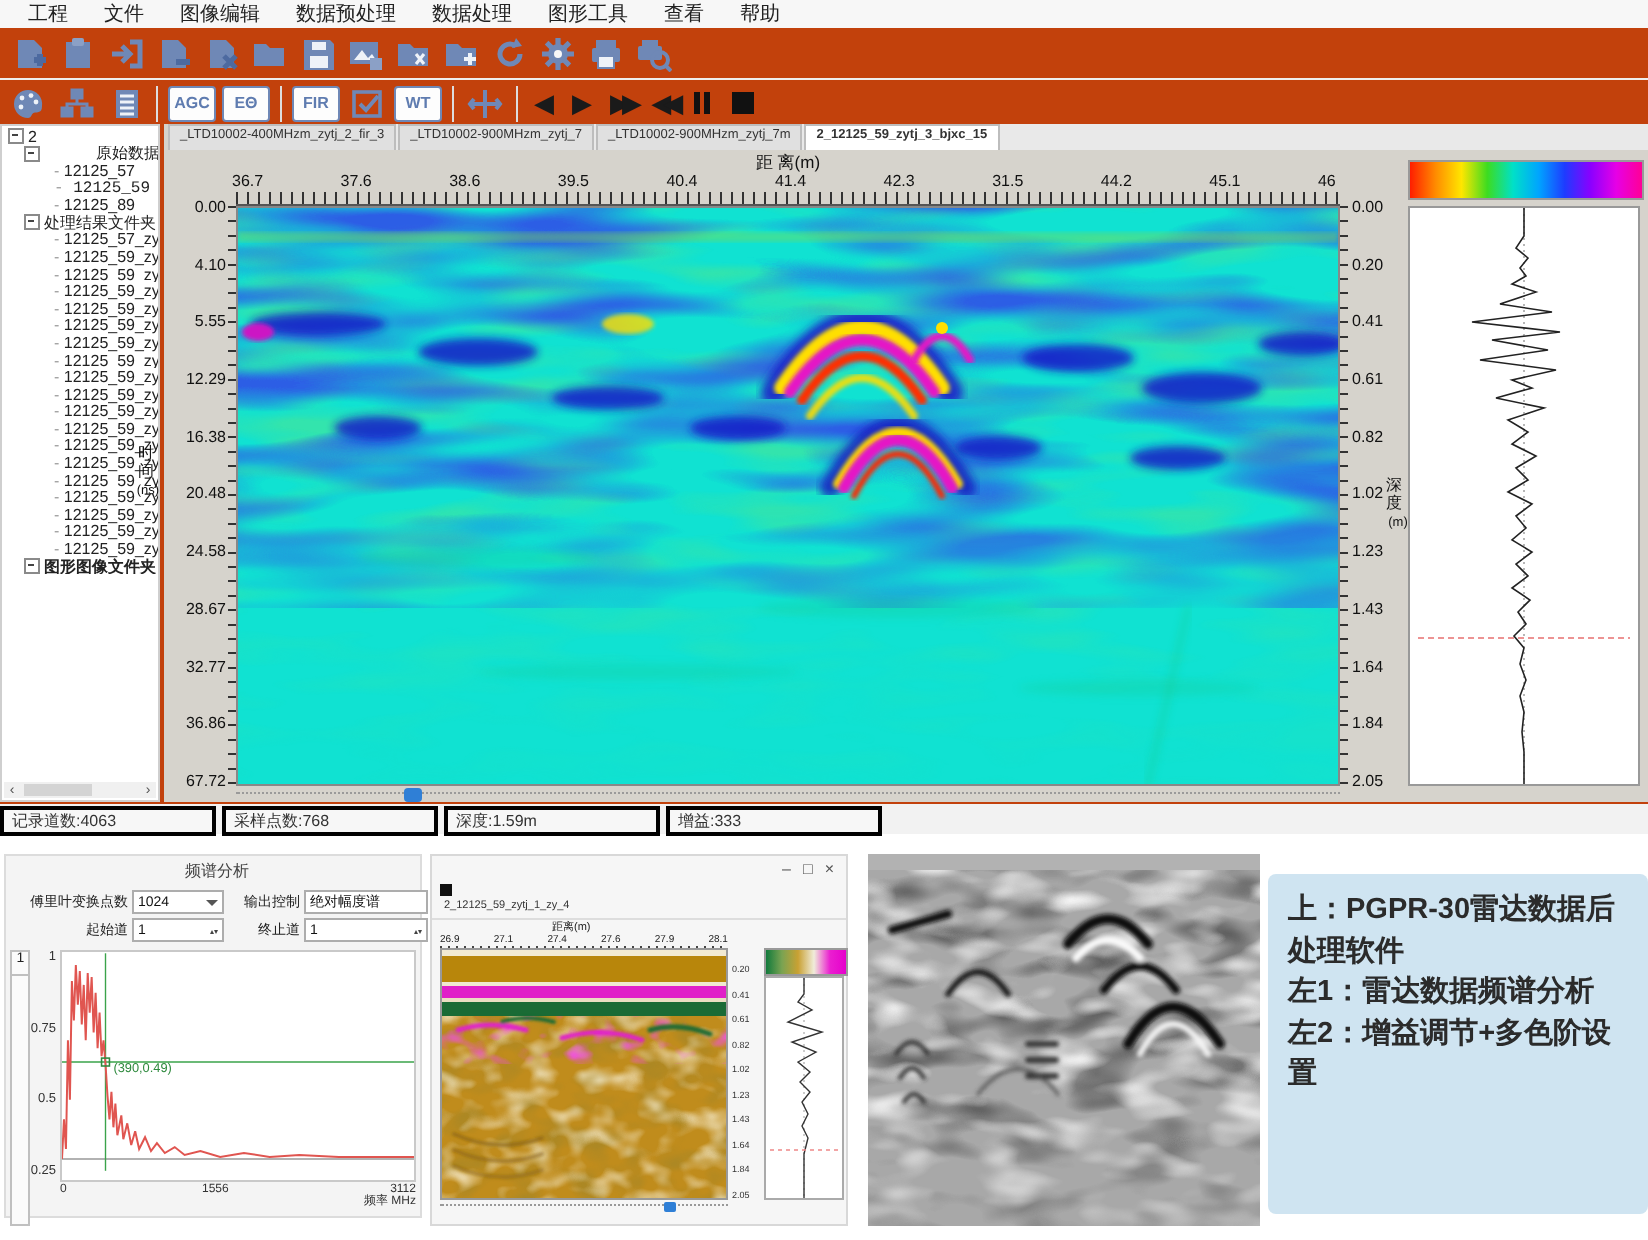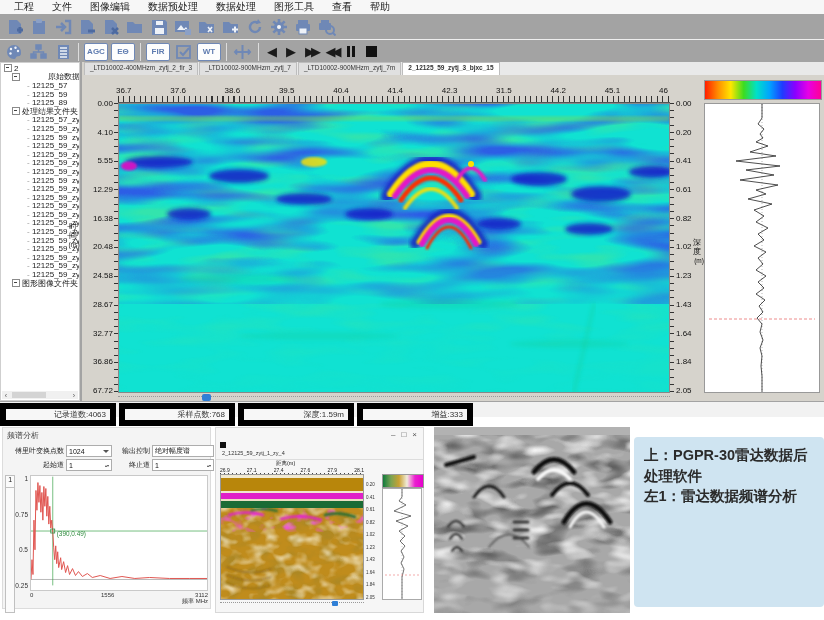--- a/index.html
+++ b/index.html
@@ -1,17 +1,17 @@
 <!DOCTYPE html>
 <html><head>
 <meta charset="utf-8">
 <style>
   html,body{margin:0;padding:0;background:#fff;}
   body{width:824px;height:620px;position:relative;font-family:"Liberation Sans","DejaVu Sans",sans-serif;overflow:hidden;-webkit-font-smoothing:antialiased;}
-  .app{position:absolute;left:0;top:0;width:824px;height:416px;background:#a3a3a3;border-bottom:1px solid #d9d9d9;}
+  .app{position:absolute;left:0;top:0;width:824px;height:416px;background:#c2410c;border-bottom:1px solid #d9d9d9;}
   
   .menubar{height:14px;display:flex;gap:2px;align-items:center;padding-left:6px;background:#f7f7f7;}
   .menu-item{font-size:10px;color:#222;padding:0 8px;cursor:default;}
   
   .toolbar1{height:25px;display:flex;align-items:center;gap:3px;padding-left:4px;border-bottom:1px solid #eee;}
   .toolbar2{height:23px;display:flex;align-items:center;gap:3px;padding-left:4px;}
   .tbico{width:21px;height:20px;display:flex;align-items:center;justify-content:center;}
   .tbico svg{display:block;}
   .tbtxt{min-width:20px;height:16px;border:1px solid #6f88b6;color:#5f7cb0;font-size:8px;font-weight:bold;display:flex;align-items:center;justify-content:center;padding:0 1px;background:#fdfdfd;border-radius:2px;}
   .sep{width:1px;height:18px;background:#ddd;margin:0 2px;}
@@ -47,25 +47,25 @@
   .mainimg{position:absolute;left:36px;top:41px;width:552px;height:290px;border:1px solid #888;box-sizing:border-box;background:#10e2d2;}
   .depthaxis{position:absolute;left:588px;top:41px;width:30px;height:290px;}
   .depthaxis .dstrip{position:absolute;left:0;top:0;width:4px;height:290px;background:repeating-linear-gradient(180deg,#333 0 1px,transparent 1px 7.2px);}
   .depthaxis .labels{position:absolute;left:6px;top:-4px;height:296px;display:flex;flex-direction:column;justify-content:space-between;font-size:8px;color:#111;}
   .cbar-main{position:absolute;left:622px;top:18px;width:116px;height:18px;border:1px solid #999;}
   .tracepanel{position:absolute;left:622px;top:41px;width:116px;height:290px;background:#fff;border:1px solid #999;box-sizing:border-box;}
   .imgscroll{position:absolute;left:36px;top:334px;width:552px;height:5px;border-top:1px dotted #9a9a9a;}
   .imgscroll .bthumb{position:absolute;left:84px;top:-3px;width:9px;height:7px;background:#2f7fd6;border-radius:2px;}
   
   .statusbar{position:absolute;left:0;top:402px;width:824px;height:14px;display:flex;gap:3px;background:#f2f2f2;padding-top:1px;}
-  .sfield{border:6px solid #000000;background:#f7f7f7;font-size:8px;color:#333;padding:0 4px;min-width:96px;height:11px;line-height:11px;text-align:right;}
+  .sfield{border:2px solid #000000;background:#f7f7f7;font-size:8px;color:#333;padding:0 4px;min-width:96px;height:11px;line-height:11px;}
   
   .bottom{position:absolute;left:0;top:425px;width:824px;height:195px;}
   .spec{position:absolute;left:2px;top:2px;width:209px;height:182px;background:#f4f4f4;border:1px solid #dcdcdc;box-sizing:border-box;}
-  .spec .title{font-size:8px;color:#444;padding:2px 0 2px 4px;}
+  .spec .title{font-size:8px;color:#444;padding:2px 0 2px 4px;text-align:center;}
   .spec .ctrls{display:grid;grid-template-columns:58px 46px 36px 62px;gap:2px 2px;align-items:center;padding:2px 1px 2px 3px;font-size:7px;color:#222;}
   .spec .lbl{text-align:right;}
   .field{background:#fff;border:1px solid #adadad;height:10px;font-size:7px;display:flex;align-items:center;padding:0 2px;justify-content:space-between;color:#111;}
   .field .dd{width:0;height:0;border:3px solid transparent;border-top-color:#555;margin-top:3px;}
   .field .spin{display:flex;flex-direction:column;font-size:4px;line-height:3px;color:#444;}
   .specplot{display:flex;margin:2px 2px 0 2px;height:138px;}
   .tracecol{width:11px;border:1px solid #c0c0c0;background:#fbfbfb;}
   .tracecol .cell{height:11px;border-bottom:1px solid #c0c0c0;font-size:7px;text-align:center;color:#222;}
   .yticks{width:14px;display:flex;flex-direction:column;justify-content:space-between;align-items:flex-end;font-size:6.5px;color:#333;padding:0 2px 24px 0;}
   .plotwrap{flex:1;display:flex;flex-direction:column;}
@@ -278,21 +278,21 @@
       <div>
 
       <div class="trow folder" style="padding-left: 9px; gap: 28px;">
             <span class="tbox"></span>
             <span class="tlabel">原始数据文件夹</span>
           </div>
           <div class="trow file" style="padding-left: 17px;">
             <span class="tbox"></span>
             <span class="tlabel">12125_57</span>
           </div>
-          <div class="trow file" style="padding-left: 17px;">
+          <div class="trow file" style="padding-left: 17px; font-family: Liberation Mono, monospace;">
             <span class="tbox"></span>
             <span class="tlabel">12125_59</span>
           </div>
           <div class="trow file" style="padding-left: 17px;">
             <span class="tbox"></span>
             <span class="tlabel">12125_89</span>
           </div>
           <div class="trow folder" style="padding-left: 9px;">
             <span class="tbox"></span>
             <span class="tlabel">处理结果文件夹</span>
@@ -366,21 +366,21 @@
             <span class="tlabel">12125_59_zy</span>
           </div>
           <div class="trow file" style="padding-left: 17px;">
             <span class="tbox"></span>
             <span class="tlabel">12125_59_zy</span>
           </div>
           <div class="trow file" style="padding-left: 17px;">
             <span class="tbox"></span>
             <span class="tlabel">12125_59_zy</span>
           </div>
-          <div class="trow folder" style="padding-left: 9px;">
+          <div class="trow folder" style="padding-left: 9px; font-weight: bold;">
             <span class="tbox"></span>
             <span class="tlabel">图形图像文件夹</span>
           </div>
         </div>
     </div>
     <div class="hscroll-mini">
       <span class="ar">‹</span>
       <span class="thumb"></span>
       <span class="ar" style="margin-left:auto">›</span>
     </div>
@@ -388,20 +388,21 @@
 
   <div class="workspace">
     <div class="tabbar">
 
     <div class="tab"><span>_LTD10002-400MHzm_zytj_2_fir_3</span></div>
         <div class="tab"><span>_LTD10002-900MHzm_zytj_7</span></div>
         <div class="tab"><span>_LTD10002-900MHzm_zytj_7m</span></div>
         <div class="tab active"><span>2_12125_59_zytj_3_bjxc_15</span></div>
       </div>
 
+    <div class="xtitle">距 离(m)</div>
     <div class="ruler-nums">
 
     <span>36.7</span>
         <span>37.6</span>
         <span>38.6</span>
         <span>39.5</span>
         <span>40.4</span>
         <span>41.4</span>
         <span>42.3</span>
         <span>31.5</span>
@@ -730,14 +731,15 @@
         <path d="M14 100 q8 -12 16 0 M16 112 q6 -10 12 0 M18 124 q5 -8 10 0" stroke="#2a2a2a" stroke-width="2"></path>
         <path d="M80 95 h14 M80 103 h14 M80 111 h14" stroke="#333" stroke-width="3"></path>
         <path d="M55 120 Q75 95 95 120" stroke="#444" stroke-width="2" opacity="0.7"></path>
       </g>
     </svg>
   </div>
 
   <div class="caption">
     <div>上：PGPR-30雷达数据后处理软件</div>
     <div>左1：雷达数据频谱分析</div>
+    <div>左2：增益调节+多色阶设置</div>
   </div>
 </div>
 
 </body></html>

